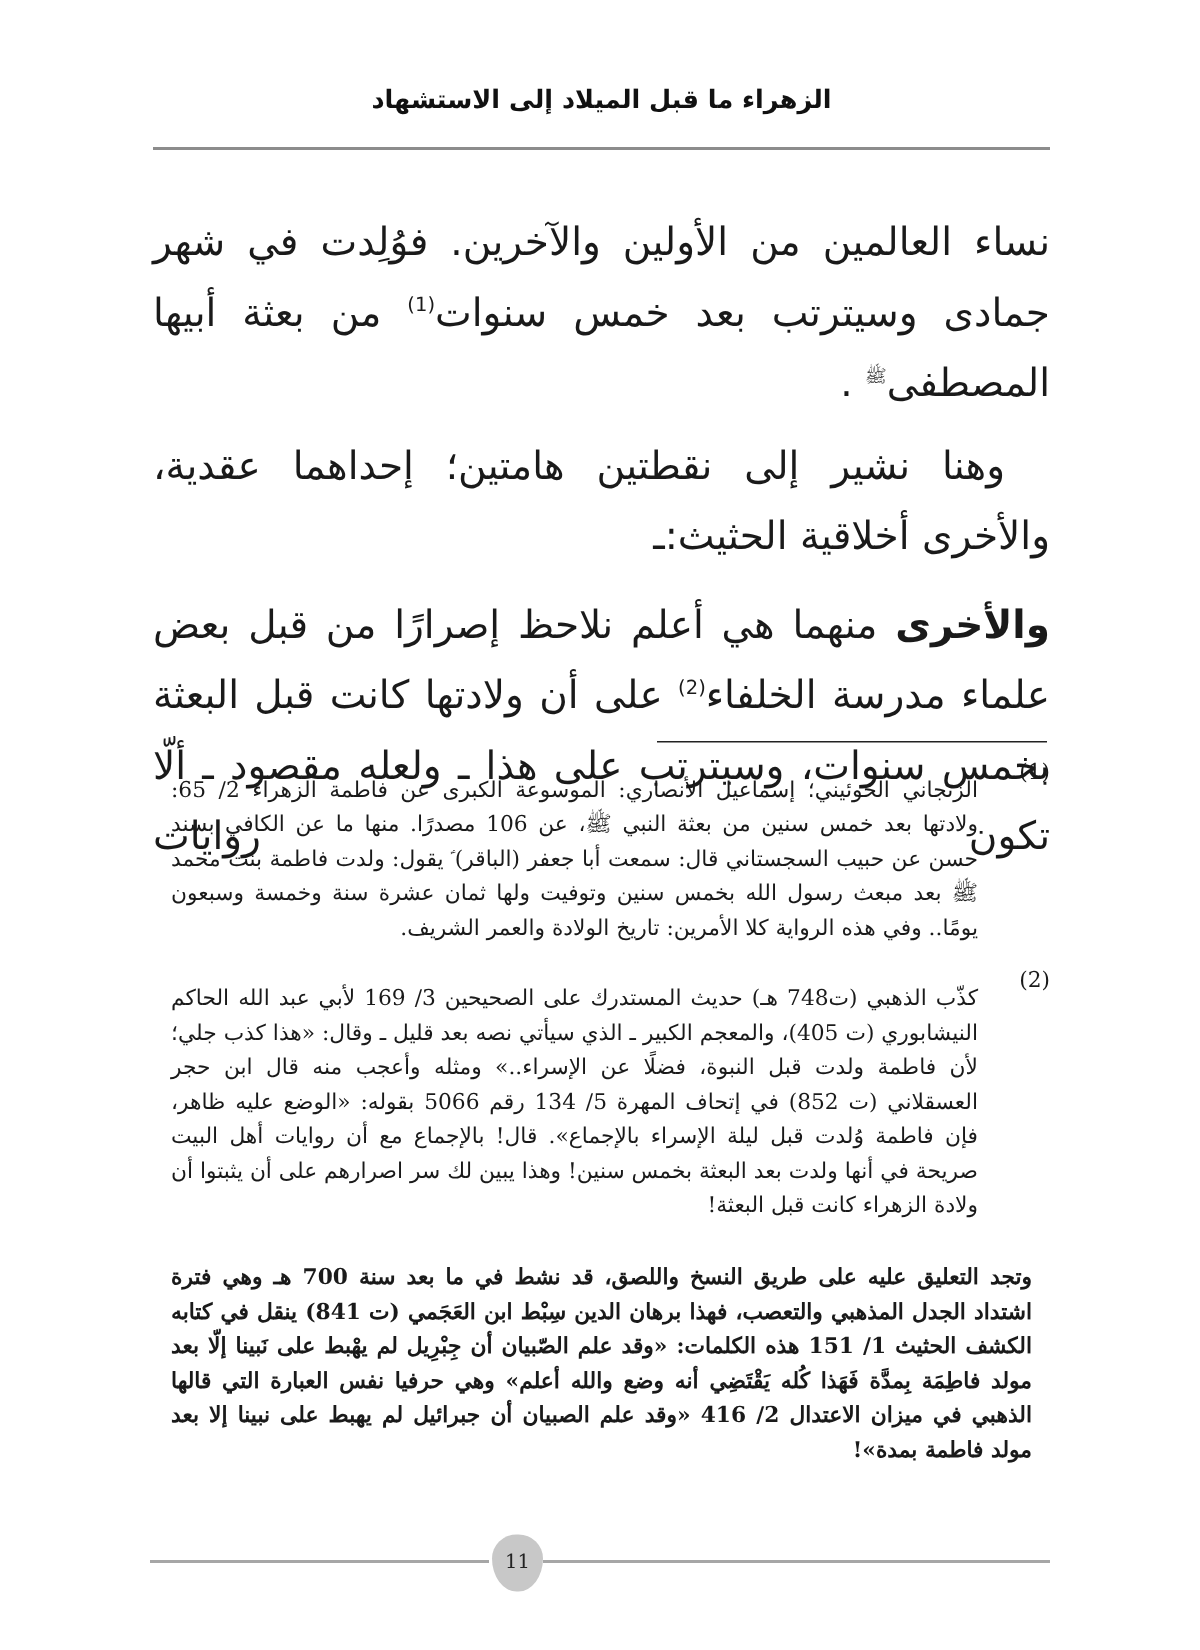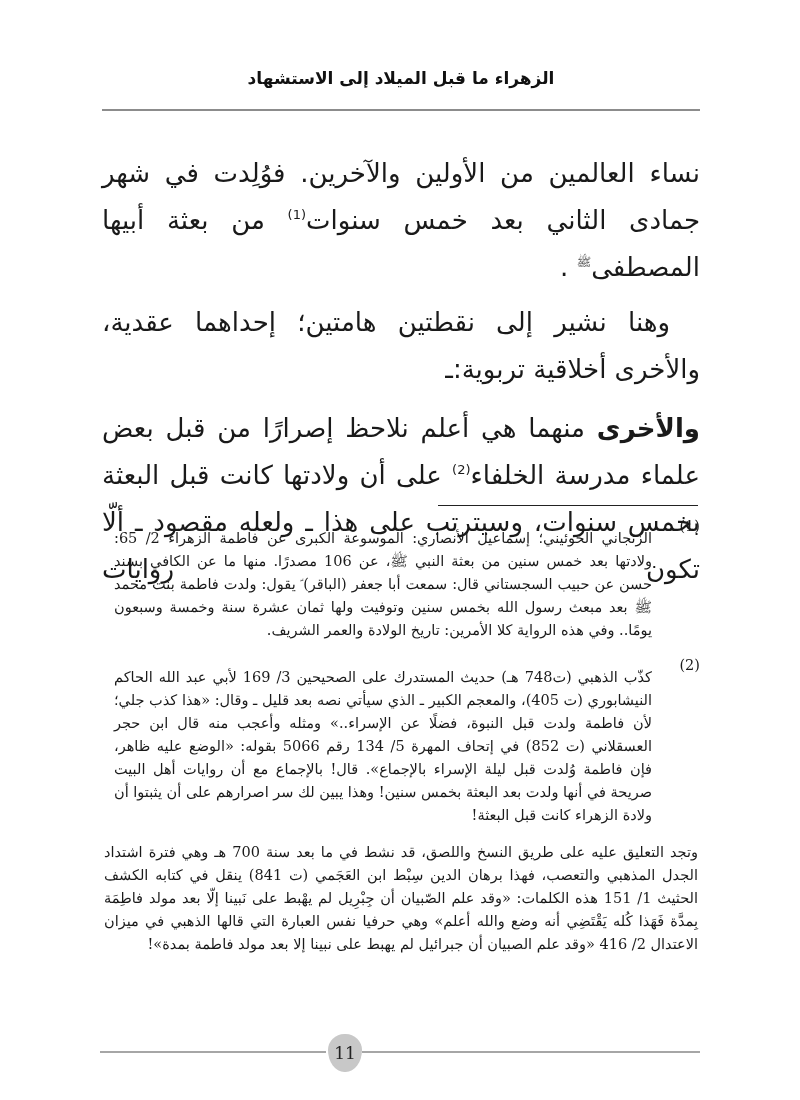--- a/index.html
+++ b/index.html
@@ -10,21 +10,21 @@
   body {
     width: 800px;
     height: 1100px;
     position: relative;
     overflow: hidden;
     font-family: "DejaVu Serif", "Liberation Serif", serif;
     color: #1a1a1a;
   }
   .page {
     position: absolute;
-    left: 0; top: 12px;
+    left: 0; top: 1px;
     width: 800px; height: 816px;
     direction: rtl;
   }
   .running-header {
     position: absolute;
     top: 52px;
     left: 102px;
     width: 598px;
     text-align: center;
     font-family: "DejaVu Sans", sans-serif;
@@ -99,21 +99,22 @@
     flex: 0 0 36px;
     text-align: right;
   }
   .fn-body {
     flex: 1 1 auto;
     text-align: justify;
   }
   .fn-body p { margin: 12px; }
   .fn-cont {
     text-align: justify;
-    margin: 2px;
+    margin: 12px;
+    font-weight: bold;
   }
   .footer {
     position: absolute;
     top: 1018px;
     left: 100px;
     width: 600px;
     height: 44px;
   }
   .footer-rule {
     position: absolute;
@@ -127,37 +128,37 @@
     position: absolute;
     left: 228px;
     top: 4px;
     width: 34px;
     height: 38px;
     background: #c8c8c8;
     border-radius: 48% 48% 48% 48% / 42% 42% 58% 58%;
     text-align: center;
     line-height: 38px;
     font-family: "DejaVu Serif", serif;
-    font-size: 17px;
+    font-size: 13px;
     color: #222;
     direction: ltr;
   }
 </style>
 </head>
 <body>
 
 <div class="page">
 
   <div class="running-header">الزهراء ما قبل الميلاد إلى الاستشهاد</div>
   <div class="header-rule"></div>
 
   <div class="body-text">
-    <p class="p1 last"><span>نساء العالمين من الأولين والآخرين. فوُلِدت في شهر جمادى الثاني بعد خمس سنوات</span><sup>(1)</sup><span> من بعثة أبيها المصطفى</span><span class="honorific">ﷺ</span><span> .</span></p>
+    <p class="p1 last"><span>نساء العالمين من الأولين والآخرين. فوُلِدت في شهر جمادى وسيترتب بعد خمس سنوات</span><sup>(1)</sup><span> من بعثة أبيها المصطفى</span><span class="honorific">ﷺ</span><span> .</span></p>
 
-    <p class="p2 last">وهنا نشير إلى نقطتين هامتين؛ إحداهما عقدية، والأخرى أخلاقية تربوية:ـ</p>
+    <p class="p2 last">وهنا نشير إلى نقطتين هامتين؛ إحداهما عقدية، والأخرى أخلاقية الحثيث:ـ</p>
 
     <p class="p3"><span class="bold">والأخرى</span><span> منهما هي أعلم نلاحظ إصرارًا من قبل بعض علماء مدرسة الخلفاء</span><sup>(2)</sup><span> على أن ولادتها كانت قبل البعثة بخمس سنوات، وسيترتب على هذا ـ ولعله مقصود ـ ألّا تكون روايات</span></p>
   </div>
 
   <div class="fn-sep"></div>
 
   <div class="footnotes">
     <div class="fn">
       <span class="fn-num">(1)</span>
       <div class="fn-body">

